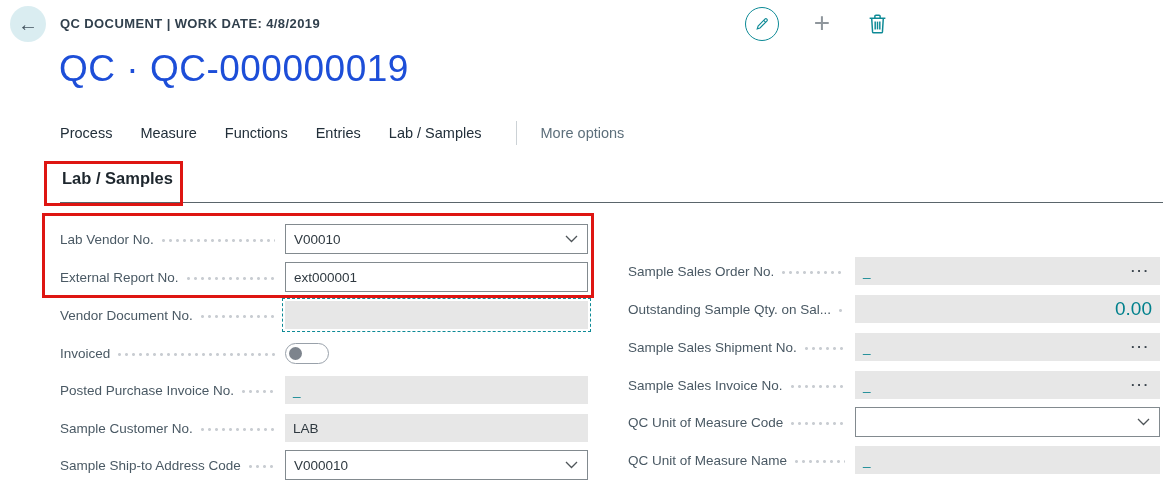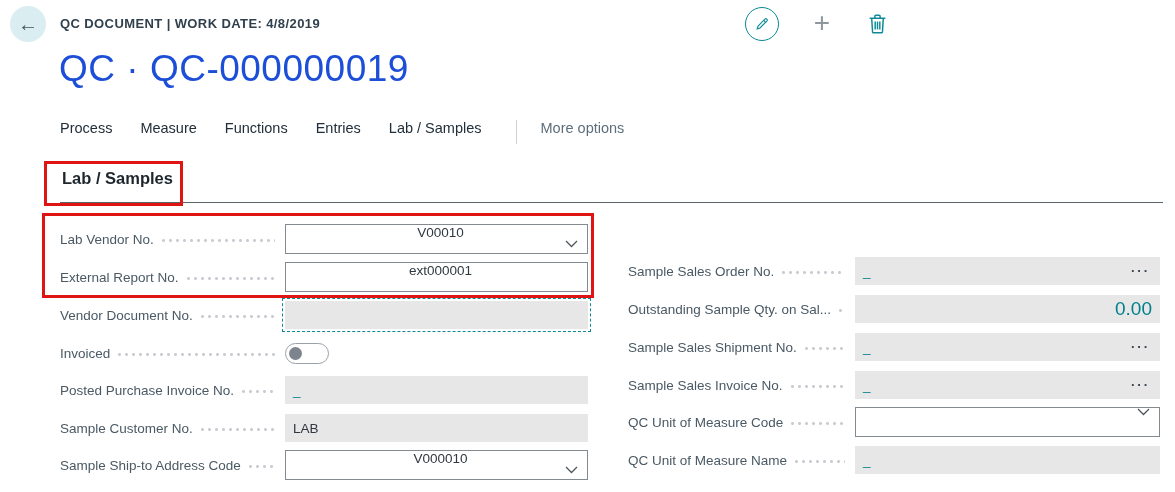--- a/index.html
+++ b/index.html
@@ -15,21 +15,21 @@
   .icon-btn { position:absolute; display:flex; align-items:center; justify-content:center; cursor:pointer; }
   .edit-btn { left:745px; top:7px; width:32px; height:32px; border:1px solid #0d8a96; border-radius:50%; }
   .add-btn  { left:806px; top:6px; width:32px; height:34px; color:#8f969c; font-size:28px; font-weight:300; }
   .del-btn  { left:864px; top:10px; width:26px; height:26px; }
 
   
   .page-title { position:absolute; left:59px; top:48px; font-size:37px; font-weight:400;
                 color:#1d4ed8; letter-spacing:.5px; }
 
   
-  .action-bar { position:absolute; left:60px; top:120px; height:26px; display:flex; }
+  .action-bar { position:absolute; left:60px; top:120px; height:26px; display:flex; align-items:center; }
   .abar-item { font-size:14.5px; color:#222f3a; margin-right:28px; cursor:pointer; white-space:nowrap; }
   .abar-divider { width:1px; height:24px; background:#ccd2d6; margin:0 24px 0 6px; }
   .abar-more { font-size:14.5px; color:#5d6f7b; cursor:pointer; white-space:nowrap; }
 
   
   .section-title { position:absolute; left:62px; top:169px; font-size:16.5px; font-weight:bold; color:#1d262d; }
   .section-divider { position:absolute; left:60px; top:202px; width:1103px; height:1px; background:#5a656b; }
 
   
   .ann { position:absolute; border:3px solid #de1512; box-sizing:border-box; pointer-events:none; }
@@ -42,21 +42,21 @@
   .row.r { left:628px; width:532px;margin-top:32px; }
   .lbl { display:flex; align-items:center; overflow:hidden; }
   .row.l .lbl { flex:0 0 225px; }
   .row.r .lbl { flex:0 0 227px; }
   .lbl-text { font-size:13.5px; color:#4a5964; white-space:nowrap; }
   .leader { flex:1; height:3px; margin:3px 10px 0 8px;
             background-image:radial-gradient(circle at 1.5px 1.5px, #c9cdd2 1.2px, transparent 1.7px);
             background-size:7px 3px; background-repeat:repeat-x; background-position:left center; }
 
   .fieldbox { flex:1; height:28px; box-sizing:border-box; display:flex; align-items:center; }
-  .white { background:#fff; border:1px solid #828a8f; height:30px;flex-direction:column; }
+  .white { background:#fff; border:1px solid #828a8f; height:30px; }
   .grayf { background:#e7e7e7; border:none; }
   .focusf { outline:1.5px dashed #0d8a96; outline-offset:2px; }
   .val { font-size:13.5px; color:#2f3940; padding-left:8px; white-space:nowrap; }
   .val.teal { color:#00808c; }
   .num { margin-left:auto; padding-right:8px; color:#00808c; font-size:19px; }
   .dots { margin-left:auto; padding-right:10px; color:#39434c; font-size:13px; font-weight:bold;
           letter-spacing:2px; line-height:10px; }
   .chev { margin-left:auto; padding-right:9px; display:flex; align-items:center; }
 
   

